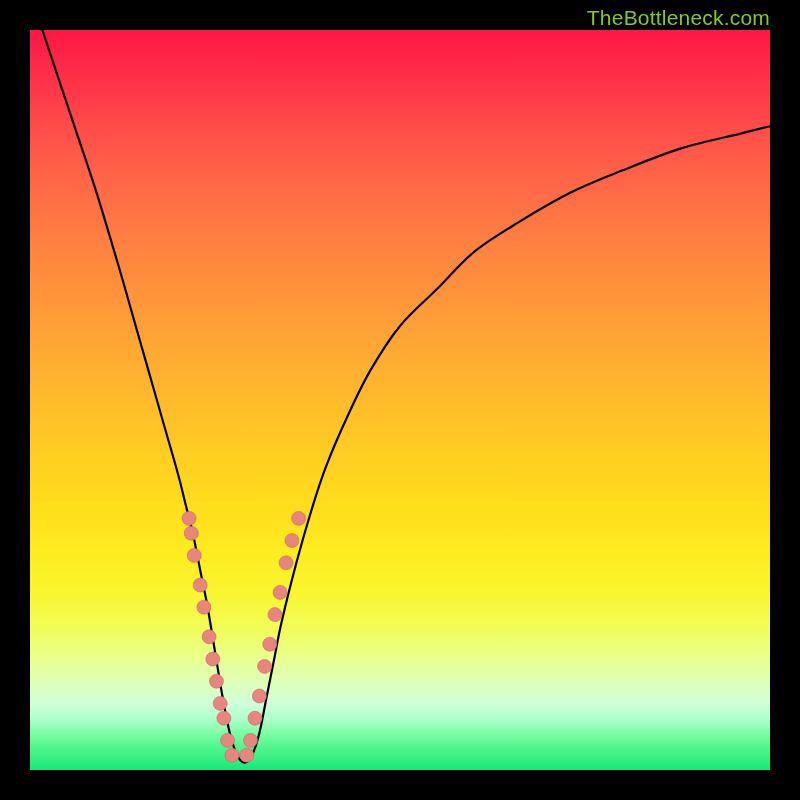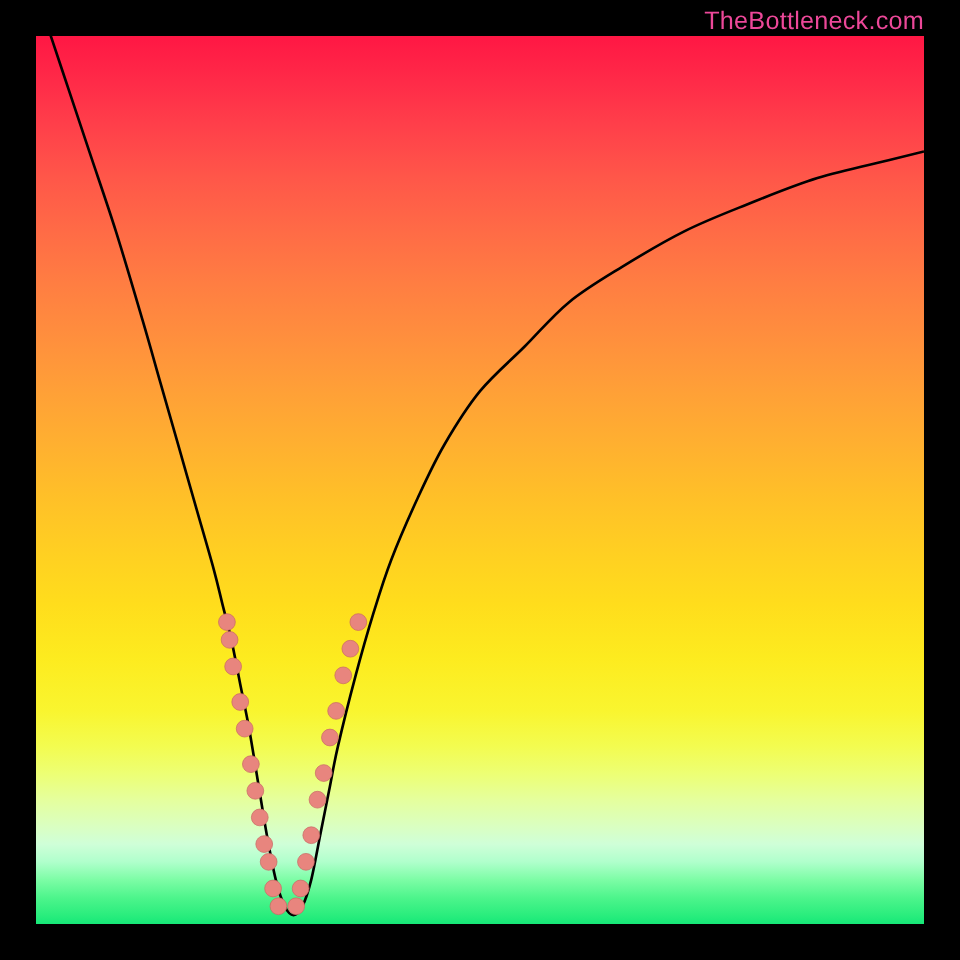--- a/index.html
+++ b/index.html
@@ -48,21 +48,21 @@
       #7dfda6 95%,
       #4ef58c 97%,
       #2aed7d 99%,
       #16e878 100%
     );
   }
   .attribution {
     position: absolute;
     top: 6px;
     right: 30px;
-    color: #ec4899;
+    color: #84cc16;
     font-size: 21px;
     font-weight: 400;
     letter-spacing: 0.2px;
   }
   svg.curve {
     position: absolute;
     left: 0;
     top: 0;
     width: 740px;
     height: 740px;

